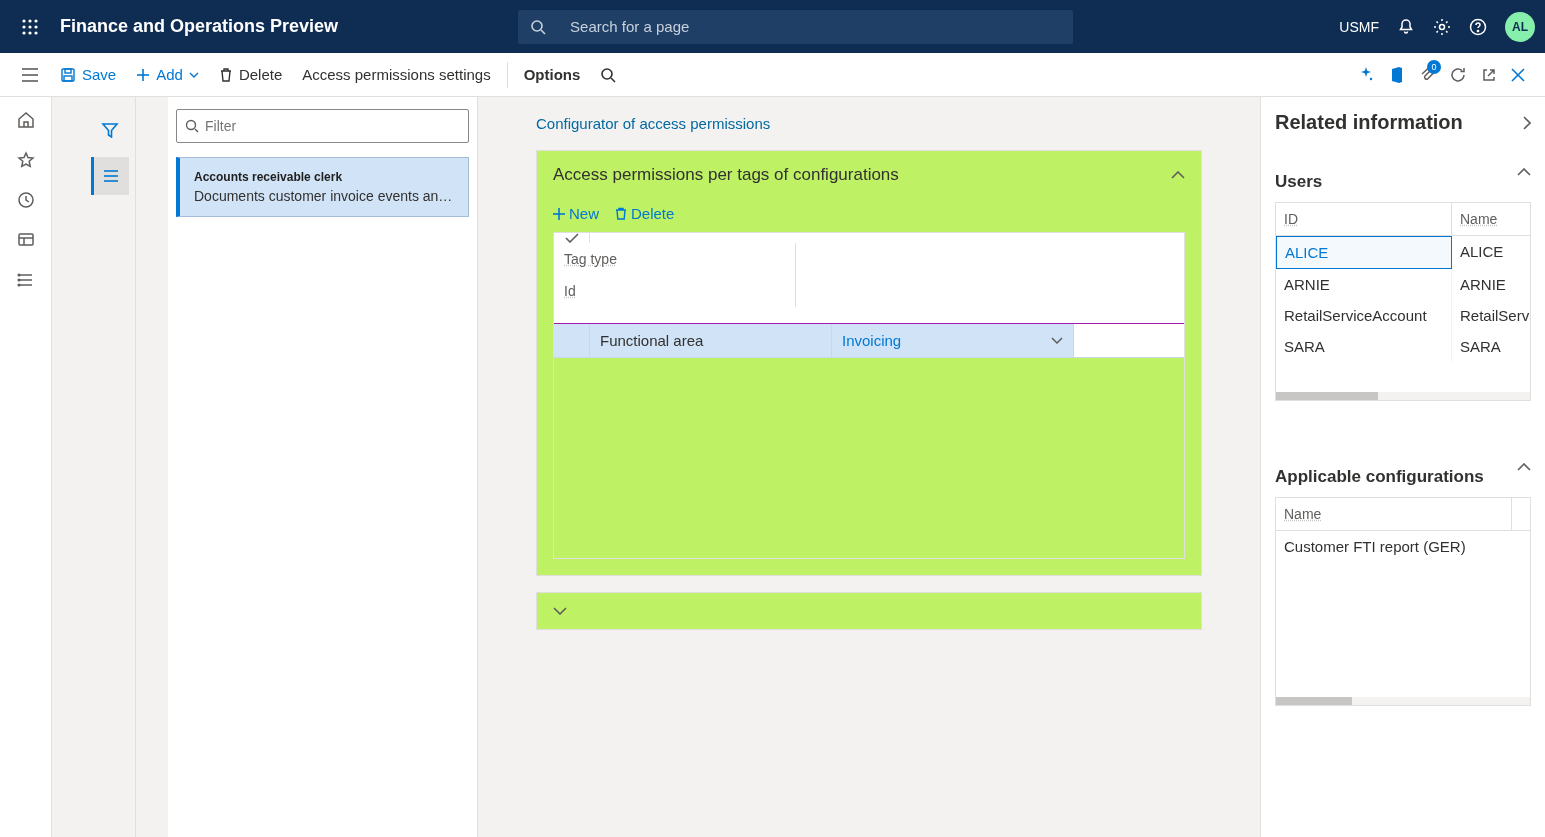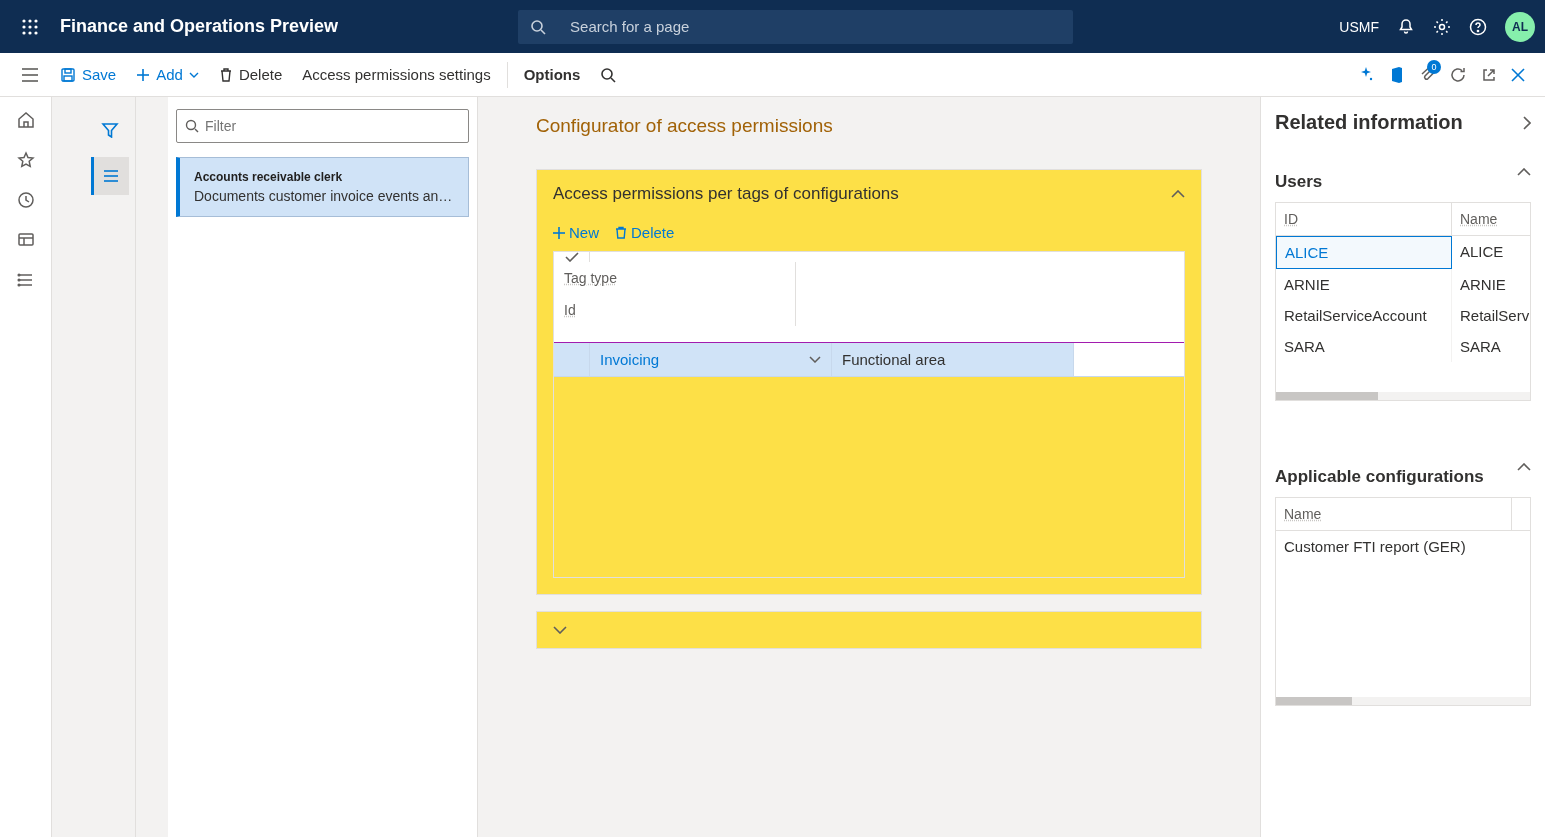--- a/index.html
+++ b/index.html
@@ -43,22 +43,22 @@
   
   .list-pane { width: 310px; background: #fff; border-right: 1px solid #e1dfdd; padding: 12px 8px; }
   .filter-input { display: flex; align-items: center; border: 1px solid #8a8886; height: 34px; padding: 0 8px; border-radius: 2px; }
   .filter-input input { border: none; outline: none; font-size: 14px; flex: 1; margin-left: 6px; }
   .list-card { margin-top: 14px; border: 1px solid #a6bdd7; border-left: 4px solid #0078d4; background: #d0e3f7; padding: 12px 14px; cursor: pointer; }
   .list-card .card-title { font-size: 12px; font-weight: 600; color: #201f1e; }
   .list-card .card-sub { font-size: 14px; color: #323130; margin-top: 4px; white-space: nowrap; overflow: hidden; text-overflow: ellipsis; }
   
   
   .content { flex: 1; padding: 18px 26px; overflow: auto; }
-  .breadcrumb { font-size: 19px; color: #a16207; margin-bottom: 32px; }
-  .panel { background: #fde047; border: 1px solid #e1dfdd; margin-bottom: 16px; }
+  .breadcrumb { font-size: 15px; color: #0369a1; margin-bottom: 18px; }
+  .panel { background: #bef264; border: 1px solid #e1dfdd; margin-bottom: 16px; }
   .panel-header { display: flex; align-items: center; justify-content: space-between; padding: 14px 16px; cursor: pointer; }
   .panel-header .title { font-size: 17px; color: #323130; }
   .panel-body { padding: 0 16px 16px 16px; }
   .panel-toolbar { display: flex; gap: 16px; padding: 6px 0 10px 0; }
   .panel-toolbar .tb-btn { color: #0078d4; cursor: pointer; display: flex; align-items: center; gap: 4px; font-size: 15px; }
   
   .grid { border: 1px solid #e1dfdd; }
   .grid-head { display: flex; border-bottom: 1px solid #a21caf; background: #fff; flex-direction: column; }
   .grid-head .cell { padding: 8px 10px; color: #605e5c; font-size: 14px; text-decoration: underline dotted; text-decoration-color: #c8c6c4; border-right: 1px solid #e1dfdd; }
   .grid-head .cell:last-child { border-right: none; }
@@ -330,27 +330,27 @@
               <svg width="14" height="10" viewBox="0 0 14 10" fill="none" stroke="#605e5c" stroke-width="1.6">
                   <path d="M1 5l4 4L13 1"></path>
                 </svg>
             </div>
             <div class="cell col-tag">Tag type</div>
             <div class="cell col-id">Id</div>
             <div class="cell" style="flex:1;border-right:none"></div>
           </div>
           <div class="grid-row">
             <div class="check-col" style="border-right:1px solid #c7d8ec"></div>
+            <div class="cell col-tag">Functional area</div>
             <div class="cell col-id link">
               <span>Invoicing</span>
               <svg width="12" height="7" viewBox="0 0 12 7" fill="none" stroke="#605e5c" stroke-width="1.5">
                   <path d="M1 1l5 5 5-5"></path>
                 </svg>
             </div>
-            <div class="cell col-tag">Functional area</div>
             <div class="cell" style="flex:1;border-right:none;background:#fff"></div>
           </div>
           <div class="grid-body-spacer"></div>
         </div>
       </div>
     </div>
 
     <div class="panel">
       <div class="panel-header">
         <svg width="14" height="8" viewBox="0 0 14 8" fill="none" stroke="#605e5c" stroke-width="1.6">

